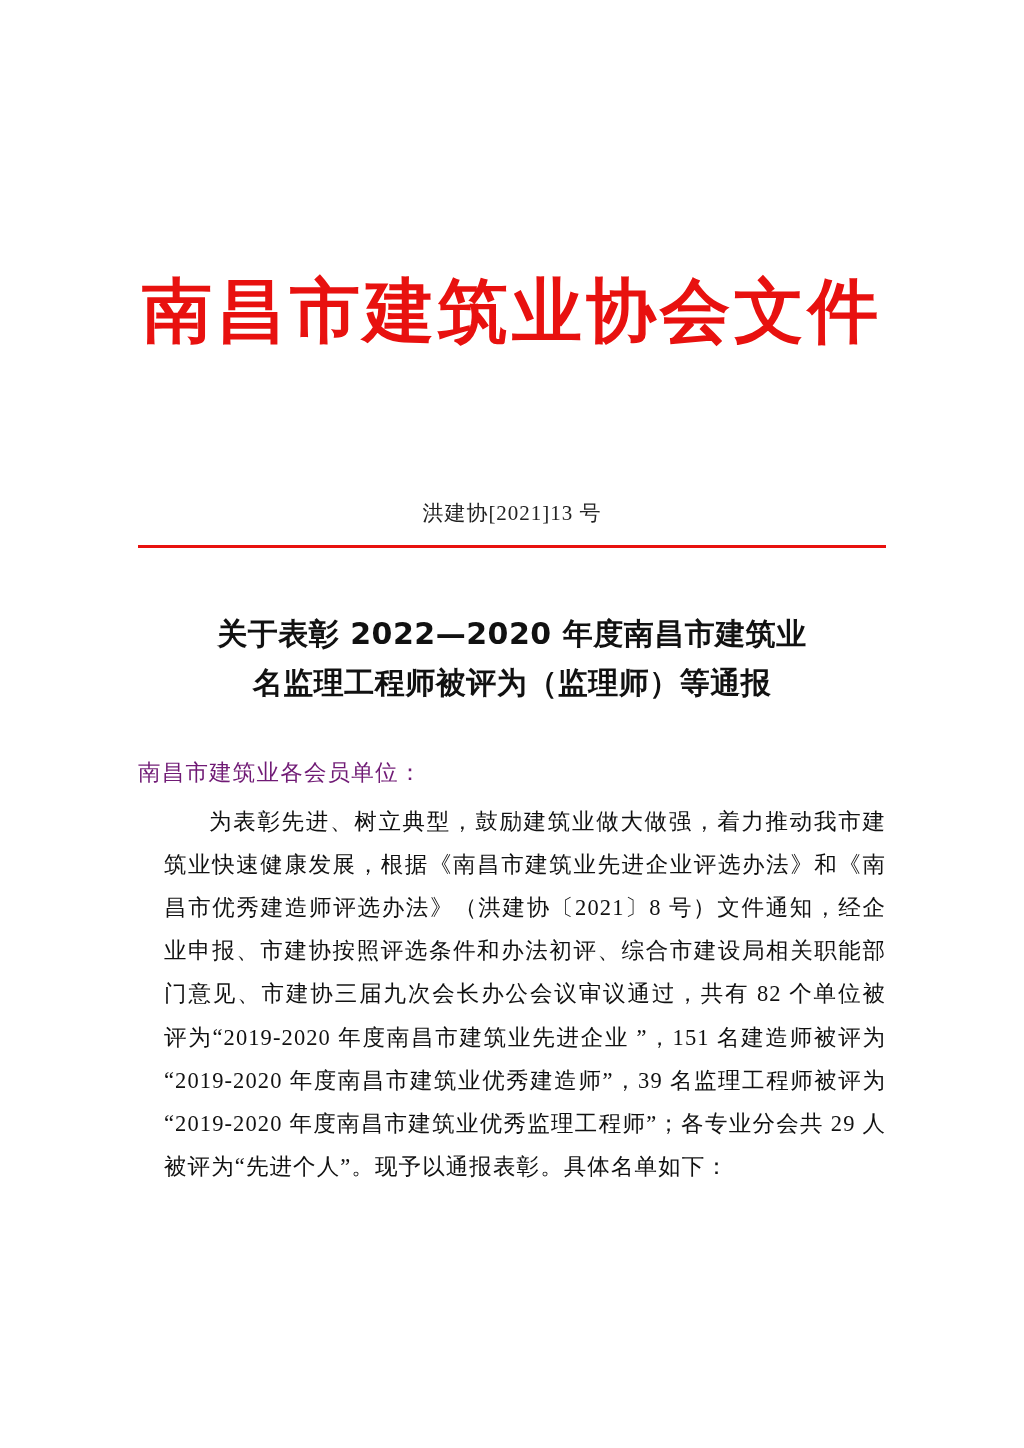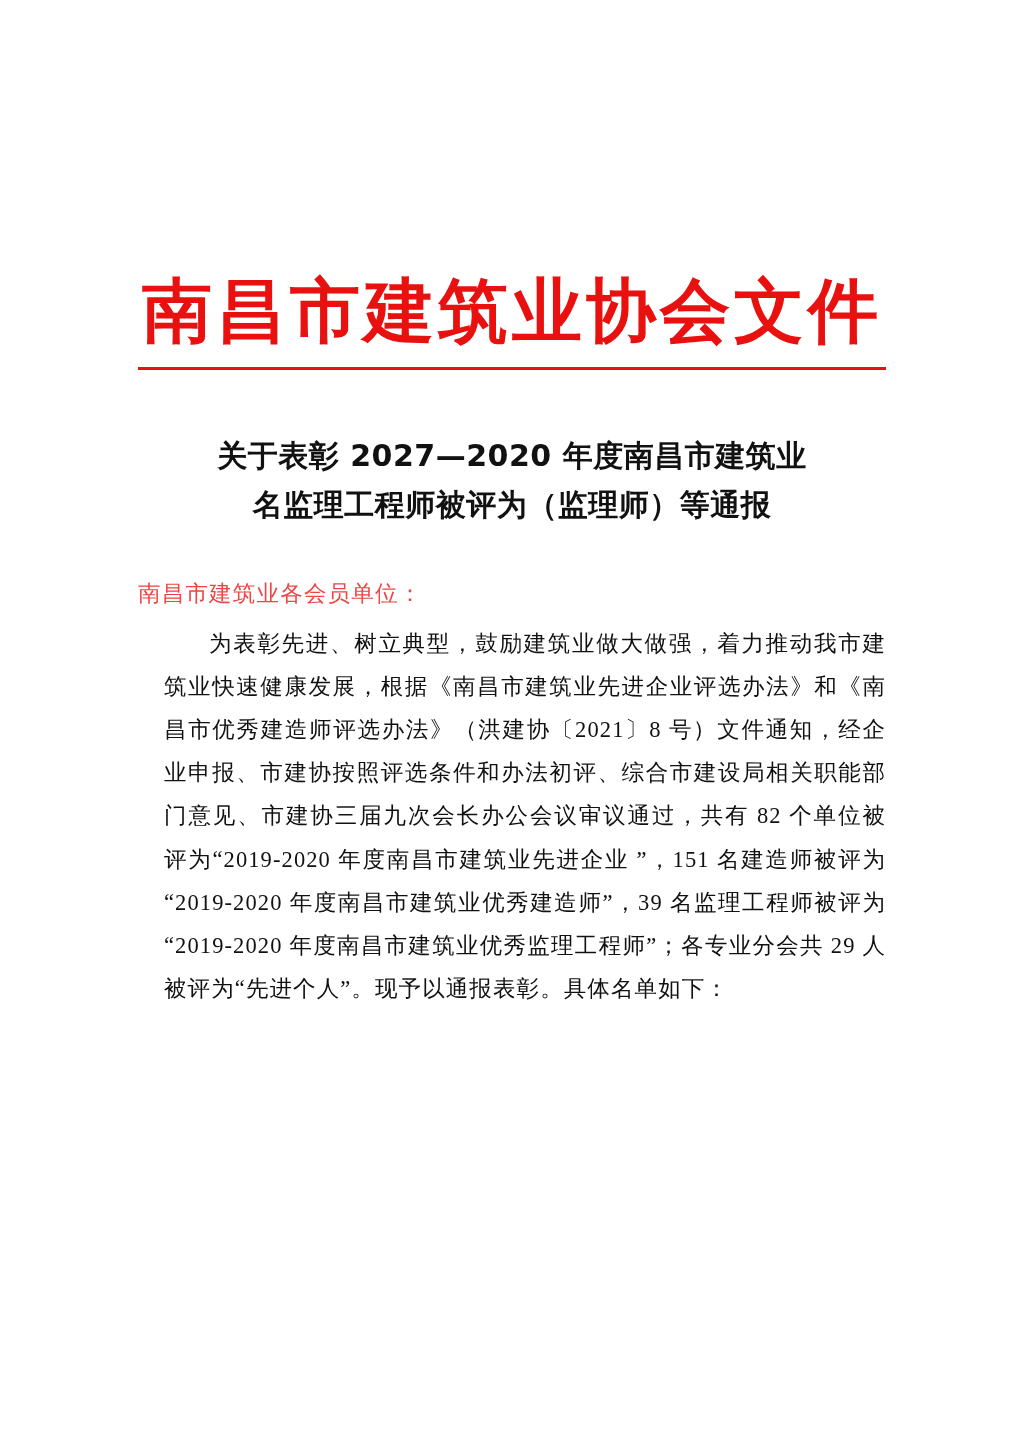--- a/index.html
+++ b/index.html
@@ -60,22 +60,21 @@
     color: #111;
   }
   .doc-subject div {
     white-space: nowrap;
   }
   .addressee {
     margin-top: 46px;
     font-size: 22.5px;
     letter-spacing: 1.2px;
     line-height: 1.8;
-    color: #ef4444;
-    font-family: Liberation Mono, monospace;
+    color: #701a75;
   }
   .body-text {
     margin-top: 6px;
     font-size: 22.5px;
     line-height: 1.92;
     letter-spacing: 1.1px;
     text-align: justify;
     text-justify: inter-ideograph;
     text-indent: 2em;
     color: #111;
@@ -84,25 +83,26 @@
 </style>
 </head>
 <body>
 
 <div class="page">
 
   <div class="doc-header">
     <div class="doc-title-red">南昌市建筑业协会文件</div>
   </div>
 
+  <div class="doc-number">洪建协[2021]13 号</div>
 
   <div class="red-rule"></div>
 
   <div class="doc-subject">
-    <div>关于表彰 2027—2020 年度南昌市建筑业</div>
+    <div>关于表彰 2022—2020 年度南昌市建筑业</div>
     <div>名监理工程师被评为（监理师）等通报</div>
   </div>
 
   <div class="addressee">南昌市建筑业各会员单位：</div>
 
   <div class="body-text">为表彰先进、树立典型，鼓励建筑业做大做强，着力推动我市建筑业快速健康发展，根据《南昌市建筑业先进企业评选办法》和《南昌市优秀建造师评选办法》（洪建协〔2021〕8 号）文件通知，经企业申报、市建协按照评选条件和办法初评、综合市建设局相关职能部门意见、市建协三届九次会长办公会议审议通过，共有 82 个单位被评为“2019-2020 年度南昌市建筑业先进企业 ”，151 名建造师被评为“2019-2020 年度南昌市建筑业优秀建造师”，39 名监理工程师被评为“2019-2020 年度南昌市建筑业优秀监理工程师”；各专业分会共 29 人被评为“先进个人”。现予以通报表彰。具体名单如下：</div>
 
 </div>
 
 </body></html>

